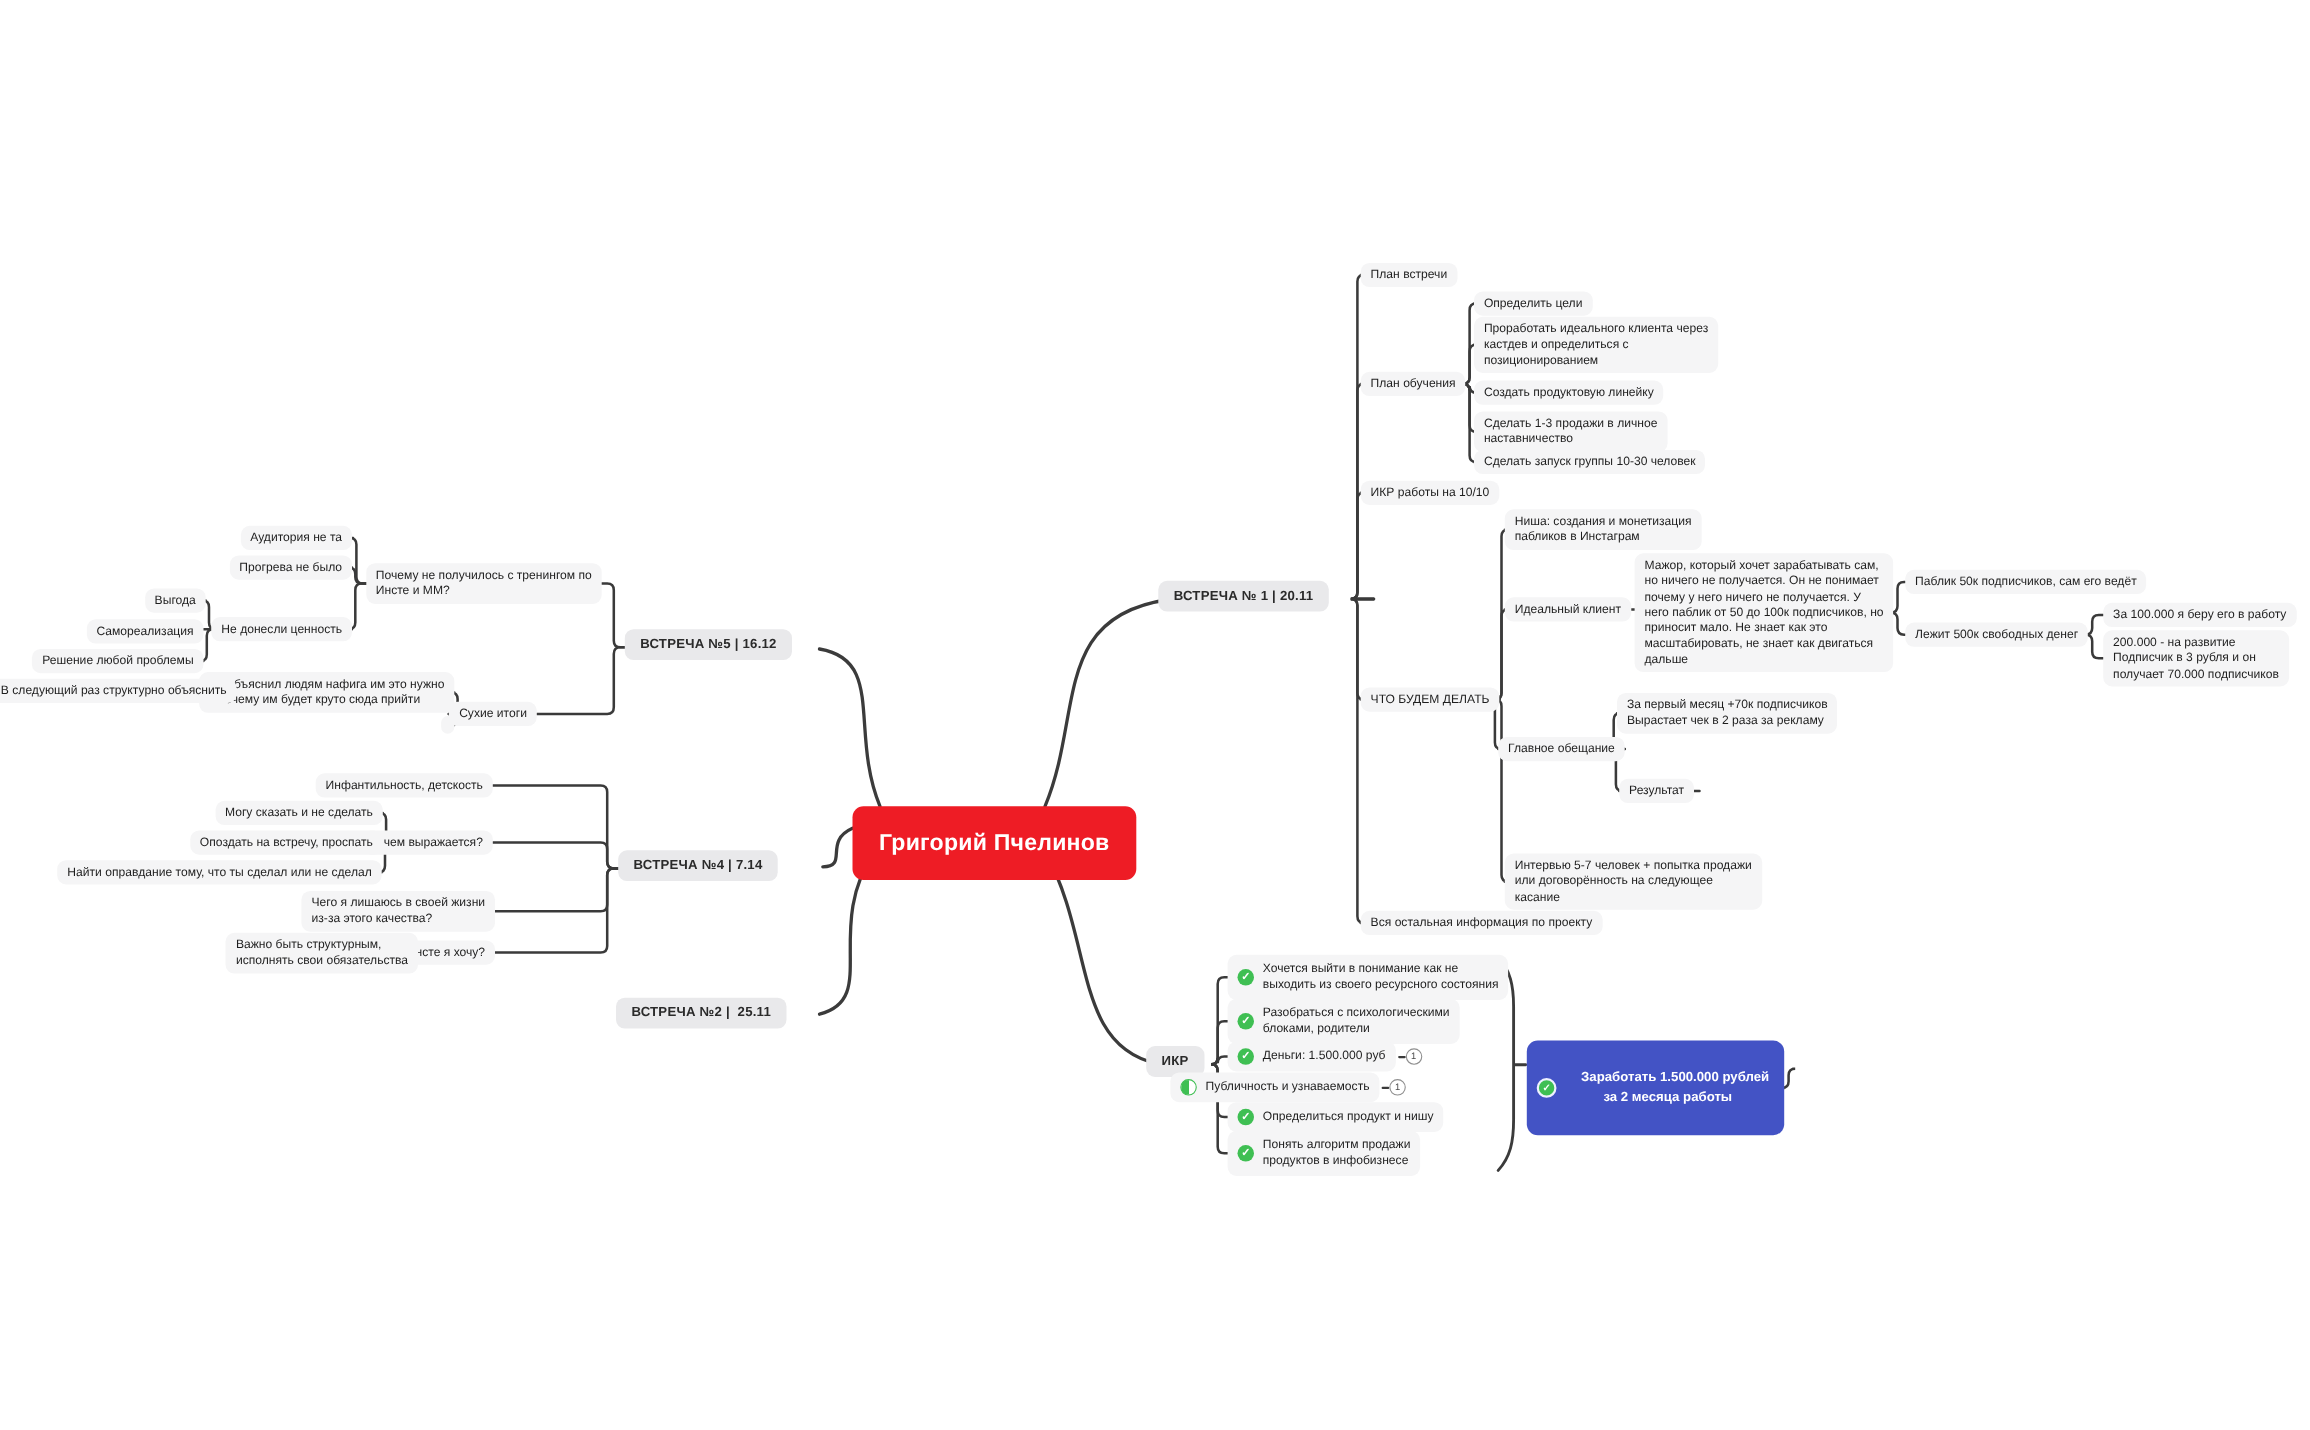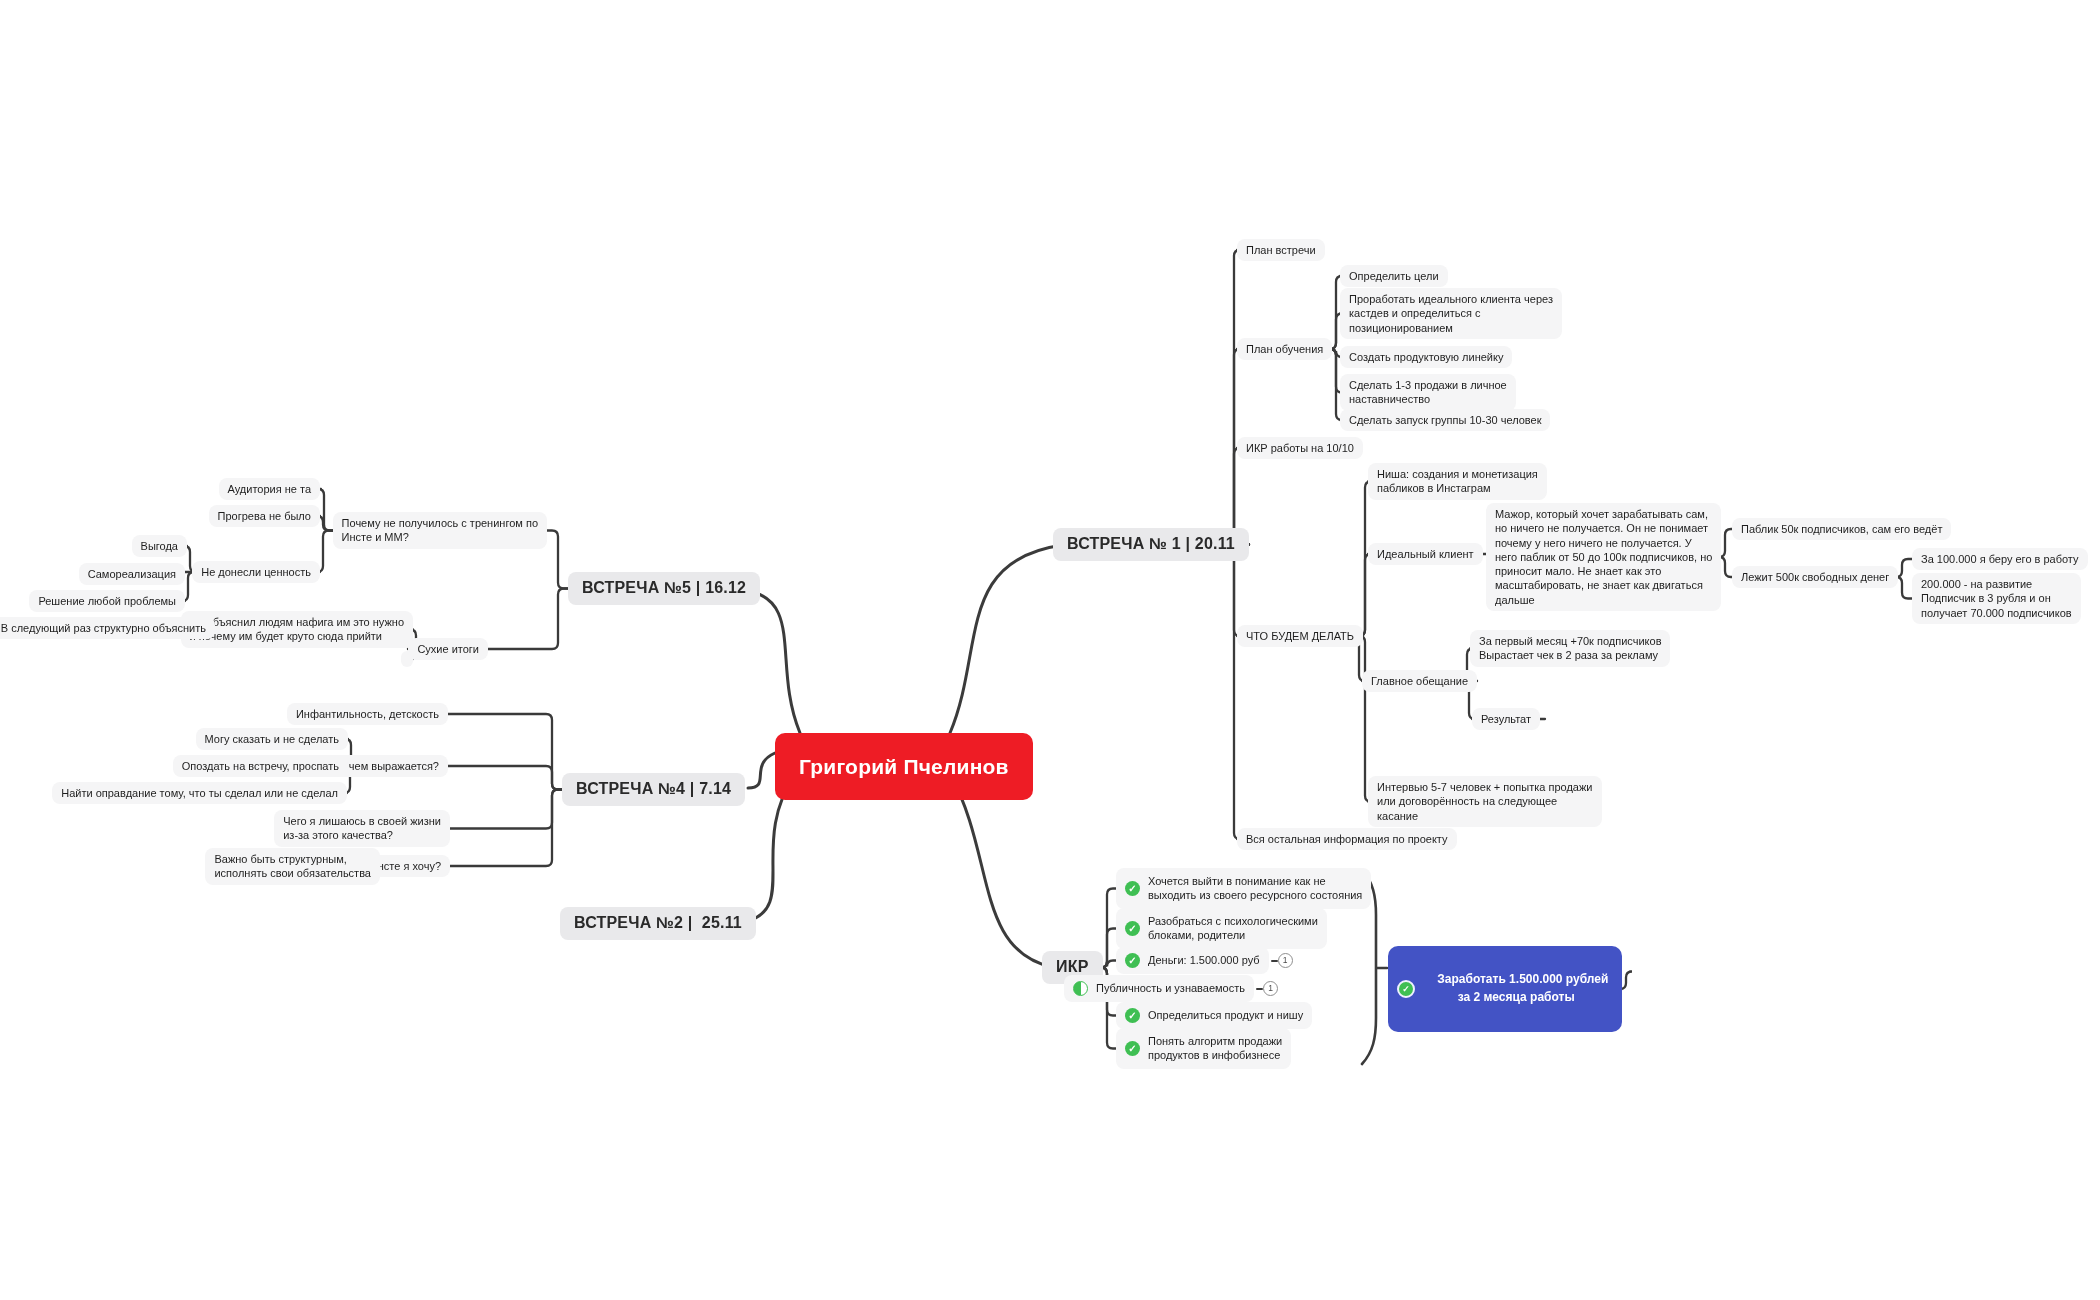--- a/index.html
+++ b/index.html
@@ -1,21 +1,21 @@
 <!DOCTYPE html>
 <html><head>
 <meta charset="utf-8">
 <style>
   html,body{margin:0;padding:0;background:#ffffff;}
   #canvas{position:relative;width:2100px;height:1300px;background:#ffffff;overflow:hidden;
           font-family:"Liberation Sans",sans-serif;}
   #wires{position:absolute;left:0;top:0;z-index:0;}
   .node{position:absolute;z-index:2;background:#f5f5f6;border-radius:8px;padding:4px 9px;
         font-size:11px;line-height:1.3;color:#1e1e1e;white-space:pre;}
-  .lvl{background:#e9e9eb;font-size:16px;font-weight:bold;color:#2a2a2a;
+  .lvl{background:#e9e9eb;font-size:12px;font-weight:bold;color:#2a2a2a;
        padding:6px 14px;border-radius:8px;letter-spacing:.2px;}
   .center-node{background:#ee1c25;color:#ffffff;font-size:21px;font-weight:bold;
        padding:20px 24px;border-radius:10px;letter-spacing:.2px;}
   .goal-node{background:#4353c5;color:#ffffff;font-size:12px;font-weight:bold;text-align:center;
        border-radius:10px;padding:8px 14px 8px 36px;line-height:1.45;}
   .kitem{position:absolute;z-index:2;display:flex;align-items:center;}
   .kbox{display:flex;align-items:center;gap:8px;background:#f5f5f6;border-radius:8px;padding:6px 9px;
         font-size:11px;line-height:1.3;color:#1e1e1e;white-space:pre;}
   .icon-check{flex:none;width:15px;height:15px;border-radius:50%;background:#3fbf53;color:#fff;
         font-size:10px;line-height:15px;text-align:center;font-weight:bold;}

